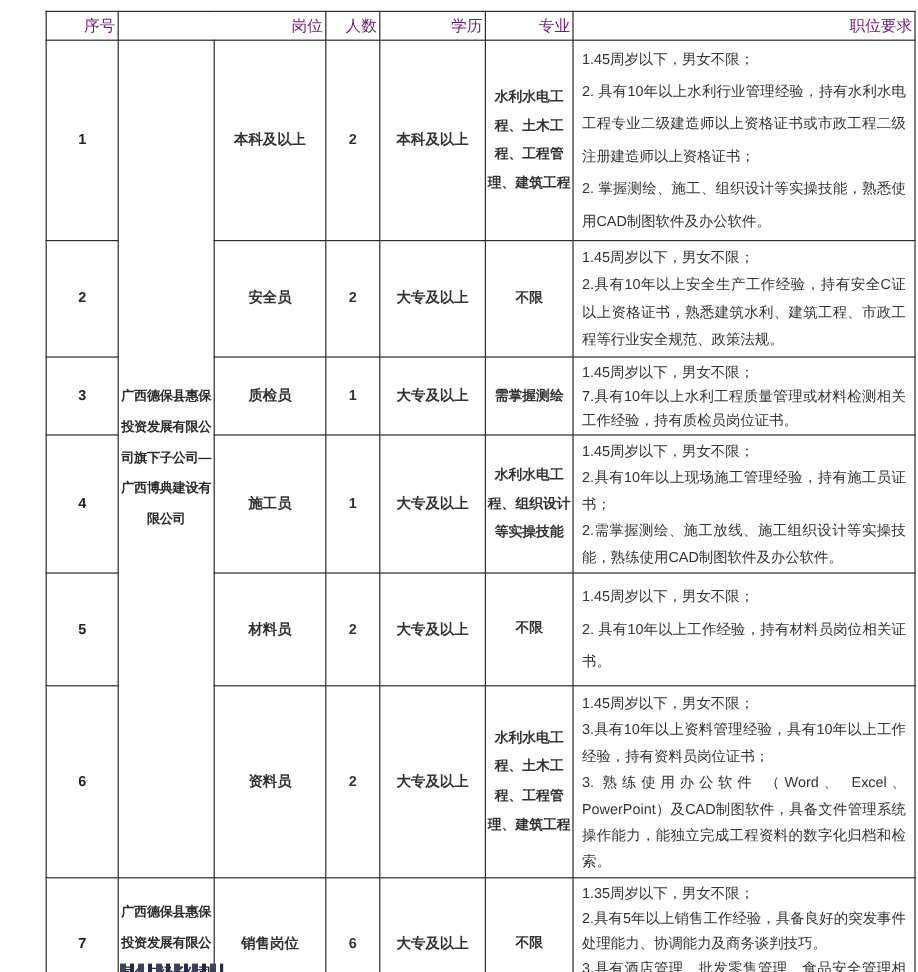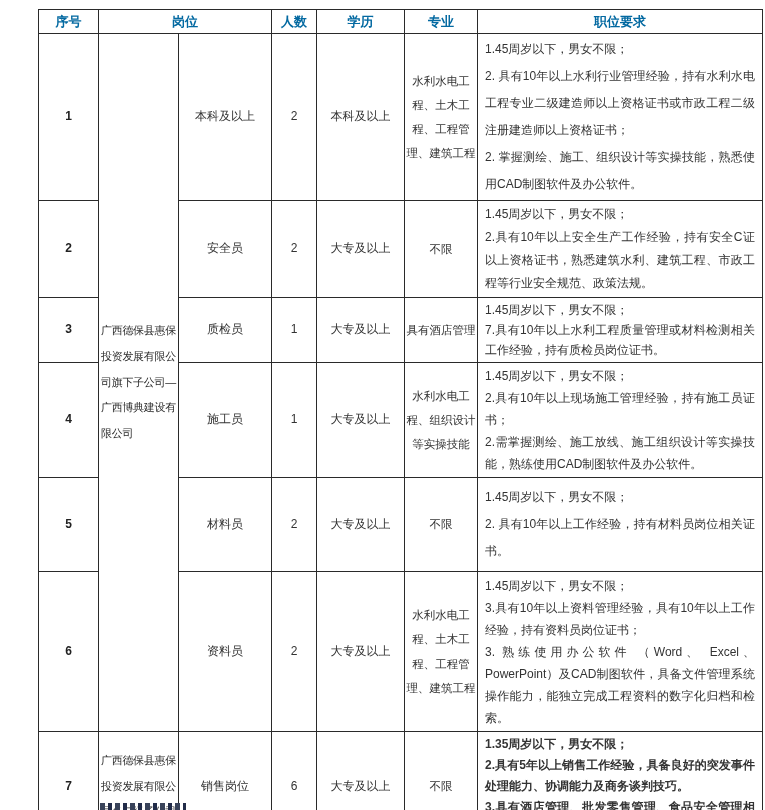--- a/index.html
+++ b/index.html
@@ -5,37 +5,37 @@
   html,body{margin:0;padding:0;background:#fff;}
   body{
     width:765px;height:810px;position:relative;overflow:hidden;
     font-family:"Liberation Sans","DejaVu Sans",sans-serif;
     color:#333;
   }
   .table-wrap{position:absolute;left:38px;top:9px;}
   table{border-collapse:collapse;table-layout:fixed;width:725px;}
   th,td{border:1px solid #2a2a2a;box-sizing:border-box;}
   th{
-    font-size:13px;font-weight:bold;color:#0369a1;height:24px;
-    text-align:center;vertical-align:middle;padding:2px;
+    font-size:13px;font-weight:normal;color:#701a75;height:24px;
+    text-align:right;vertical-align:middle;padding:2px;
   }
   td{font-size:12px;vertical-align:middle;}
-  .c{text-align:center;padding:2px 3px;line-height:1.8;}
+  .c{text-align:center;padding:2px 3px;line-height:1.8;font-weight:bold;}
   .no{font-weight:bold;color:#222;}
   .company{
-    text-align:left;font-size:11px;letter-spacing:-0.3px;
-    line-height:2.35;padding:2px 2px;font-weight:normal;color:#2b2b2b;
+    text-align:center;font-size:11px;letter-spacing:-0.3px;
+    line-height:2.35;padding:2px 2px;font-weight:bold;color:#2b2b2b;
   }
   .major{font-size:11.5px;padding:2px 1px;line-height:2.1;}
   .req{text-align:justify;padding:2px 7px;color:#333;}
   .req p{margin:0;}
   .lh27 p{line-height:27px;}
   .lh23 p{line-height:23px;}
   .lh22 p{line-height:22px;}
-  .lh21 p{line-height:21px;font-weight:bold;}
+  .lh21 p{line-height:21px;}
   .lh20 p{line-height:20px;}
   
   .h135{height:135px;} .h94{height:94px;} .h60{height:60px;}
   .h115{height:115px;} .h160{height:160px;} .h105{height:105px;}
   
   .clipped-frag{
     position:absolute;left:100px;top:803px;width:86px;height:7px;
     overflow:hidden;
     background:repeating-linear-gradient(90deg,#39435a 0 5px,transparent 5px 8px,#222c49 8px 12px,transparent 12px 15px);
   }
@@ -87,21 +87,21 @@
         <td class="req lh23">
           <p>1.45周岁以下，男女不限；</p>
           <p>2.具有10年以上安全生产工作经验，持有安全C证以上资格证书，熟悉建筑水利、建筑工程、市政工程等行业安全规范、政策法规。</p>
         </td>
       </tr>
       <tr>
         <td class="c no h60">3</td>
         <td class="c">质检员</td>
         <td class="c">1</td>
         <td class="c">大专及以上</td>
-        <td class="c major">具有酒店管理</td>
+        <td class="c major">需掌握测绘</td>
         <td class="req lh20">
           <p>1.45周岁以下，男女不限；</p>
           <p>7.具有10年以上水利工程质量管理或材料检测相关工作经验，持有质检员岗位证书。</p>
         </td>
       </tr>
       <tr>
         <td class="c no h115">4</td>
         <td class="c">施工员</td>
         <td class="c">1</td>
         <td class="c">大专及以上</td>

